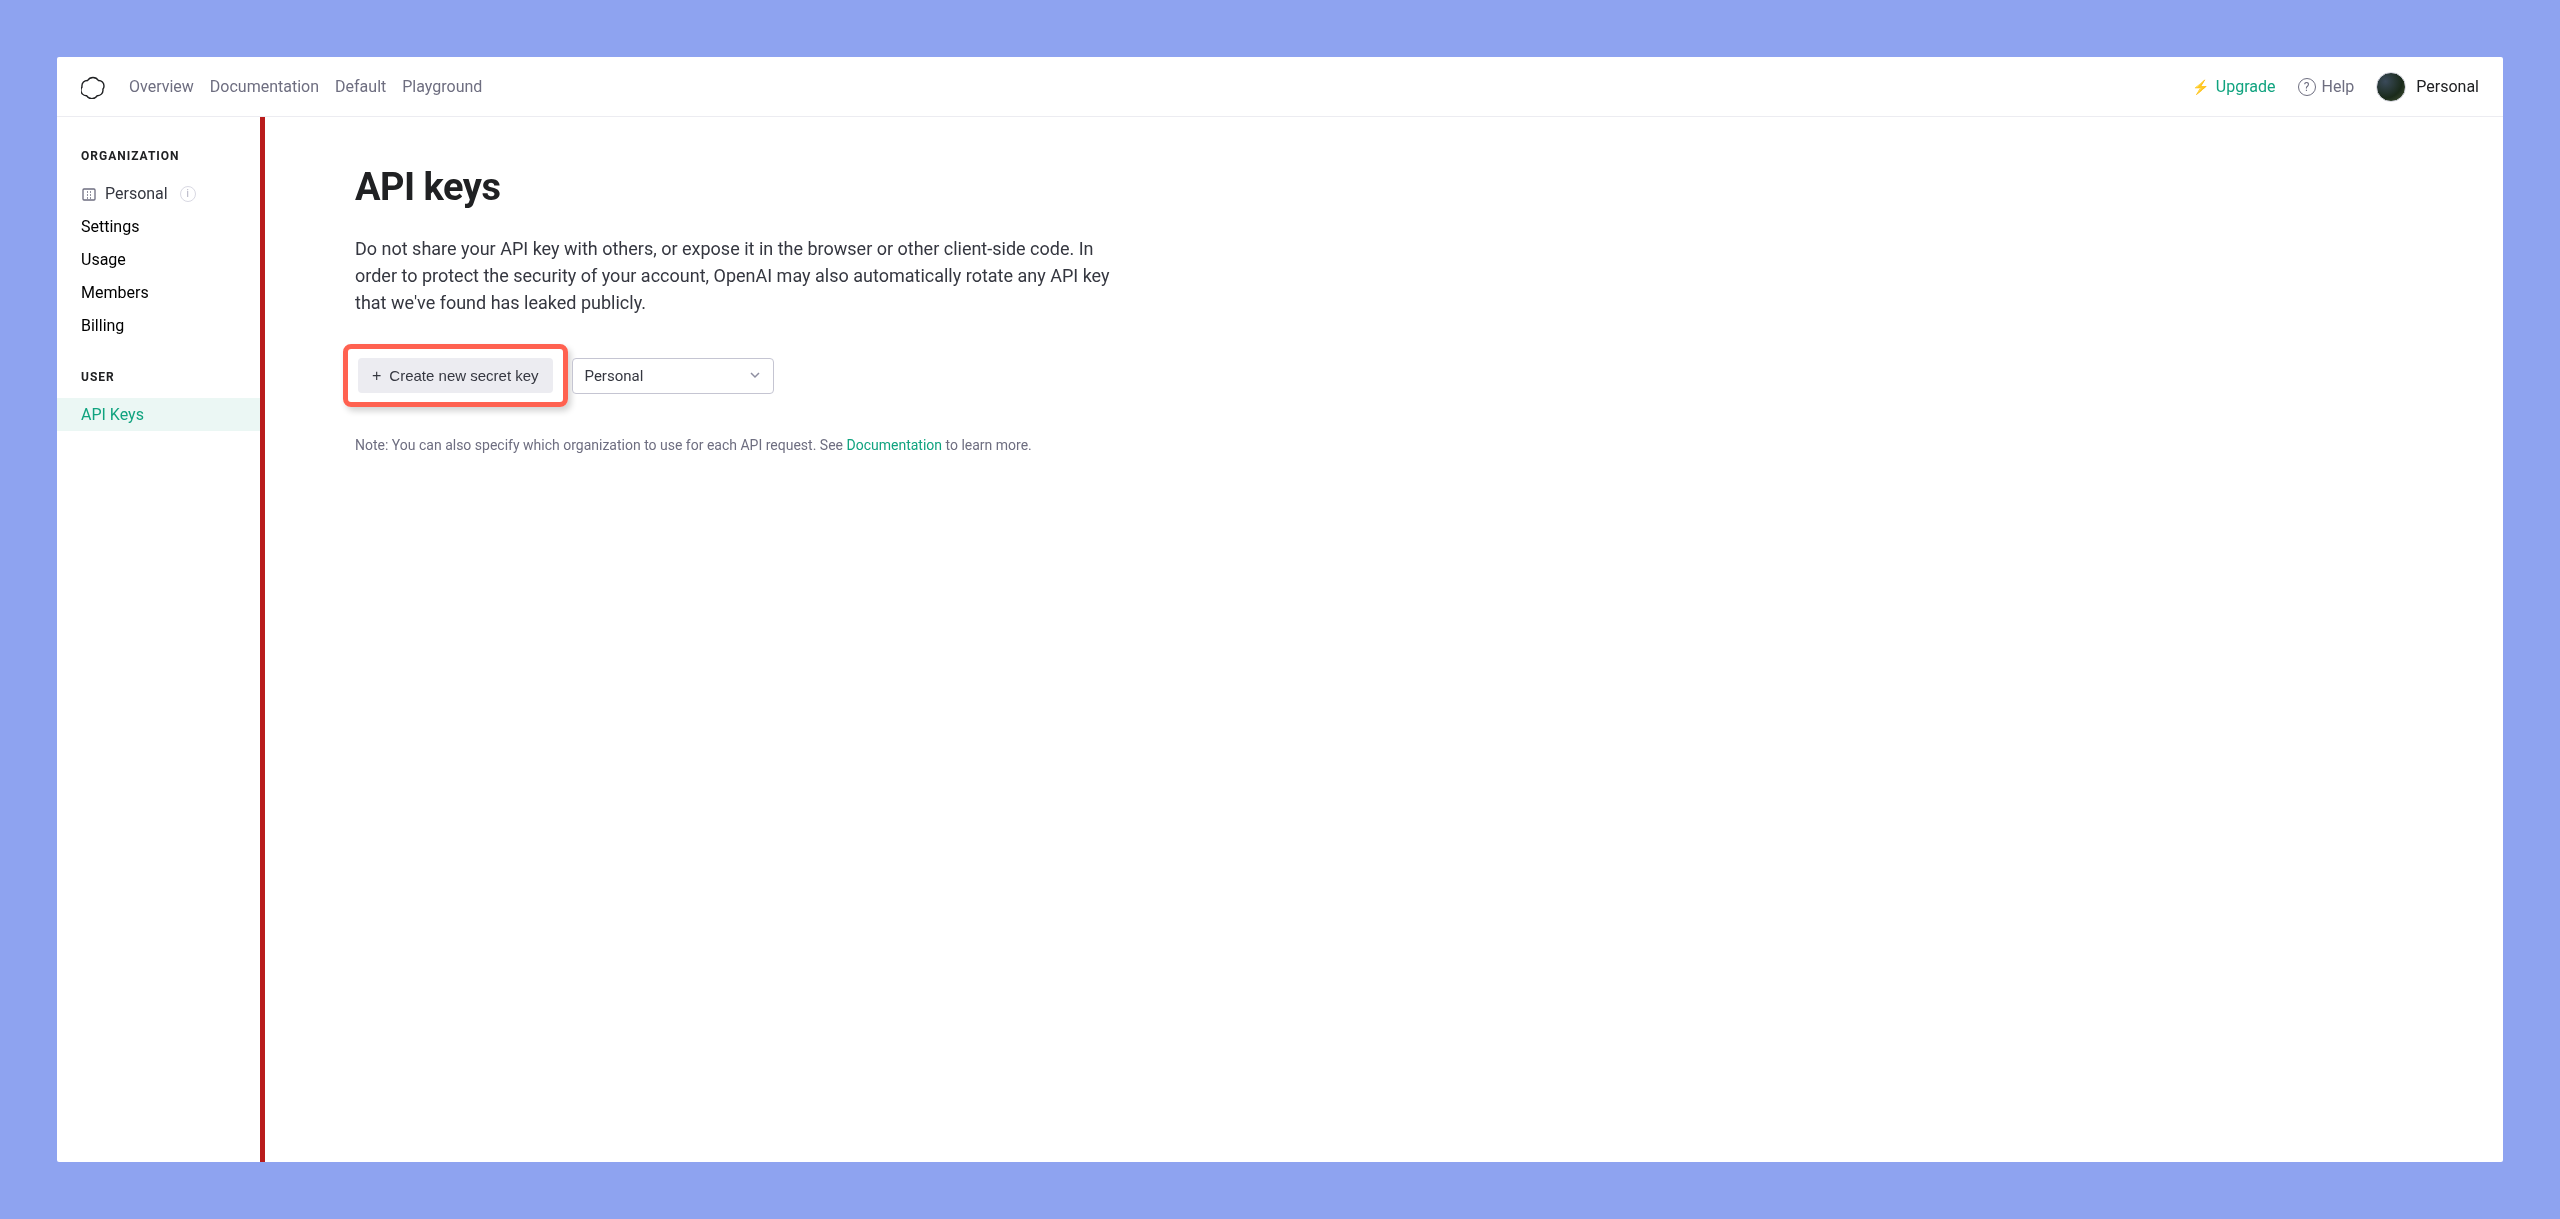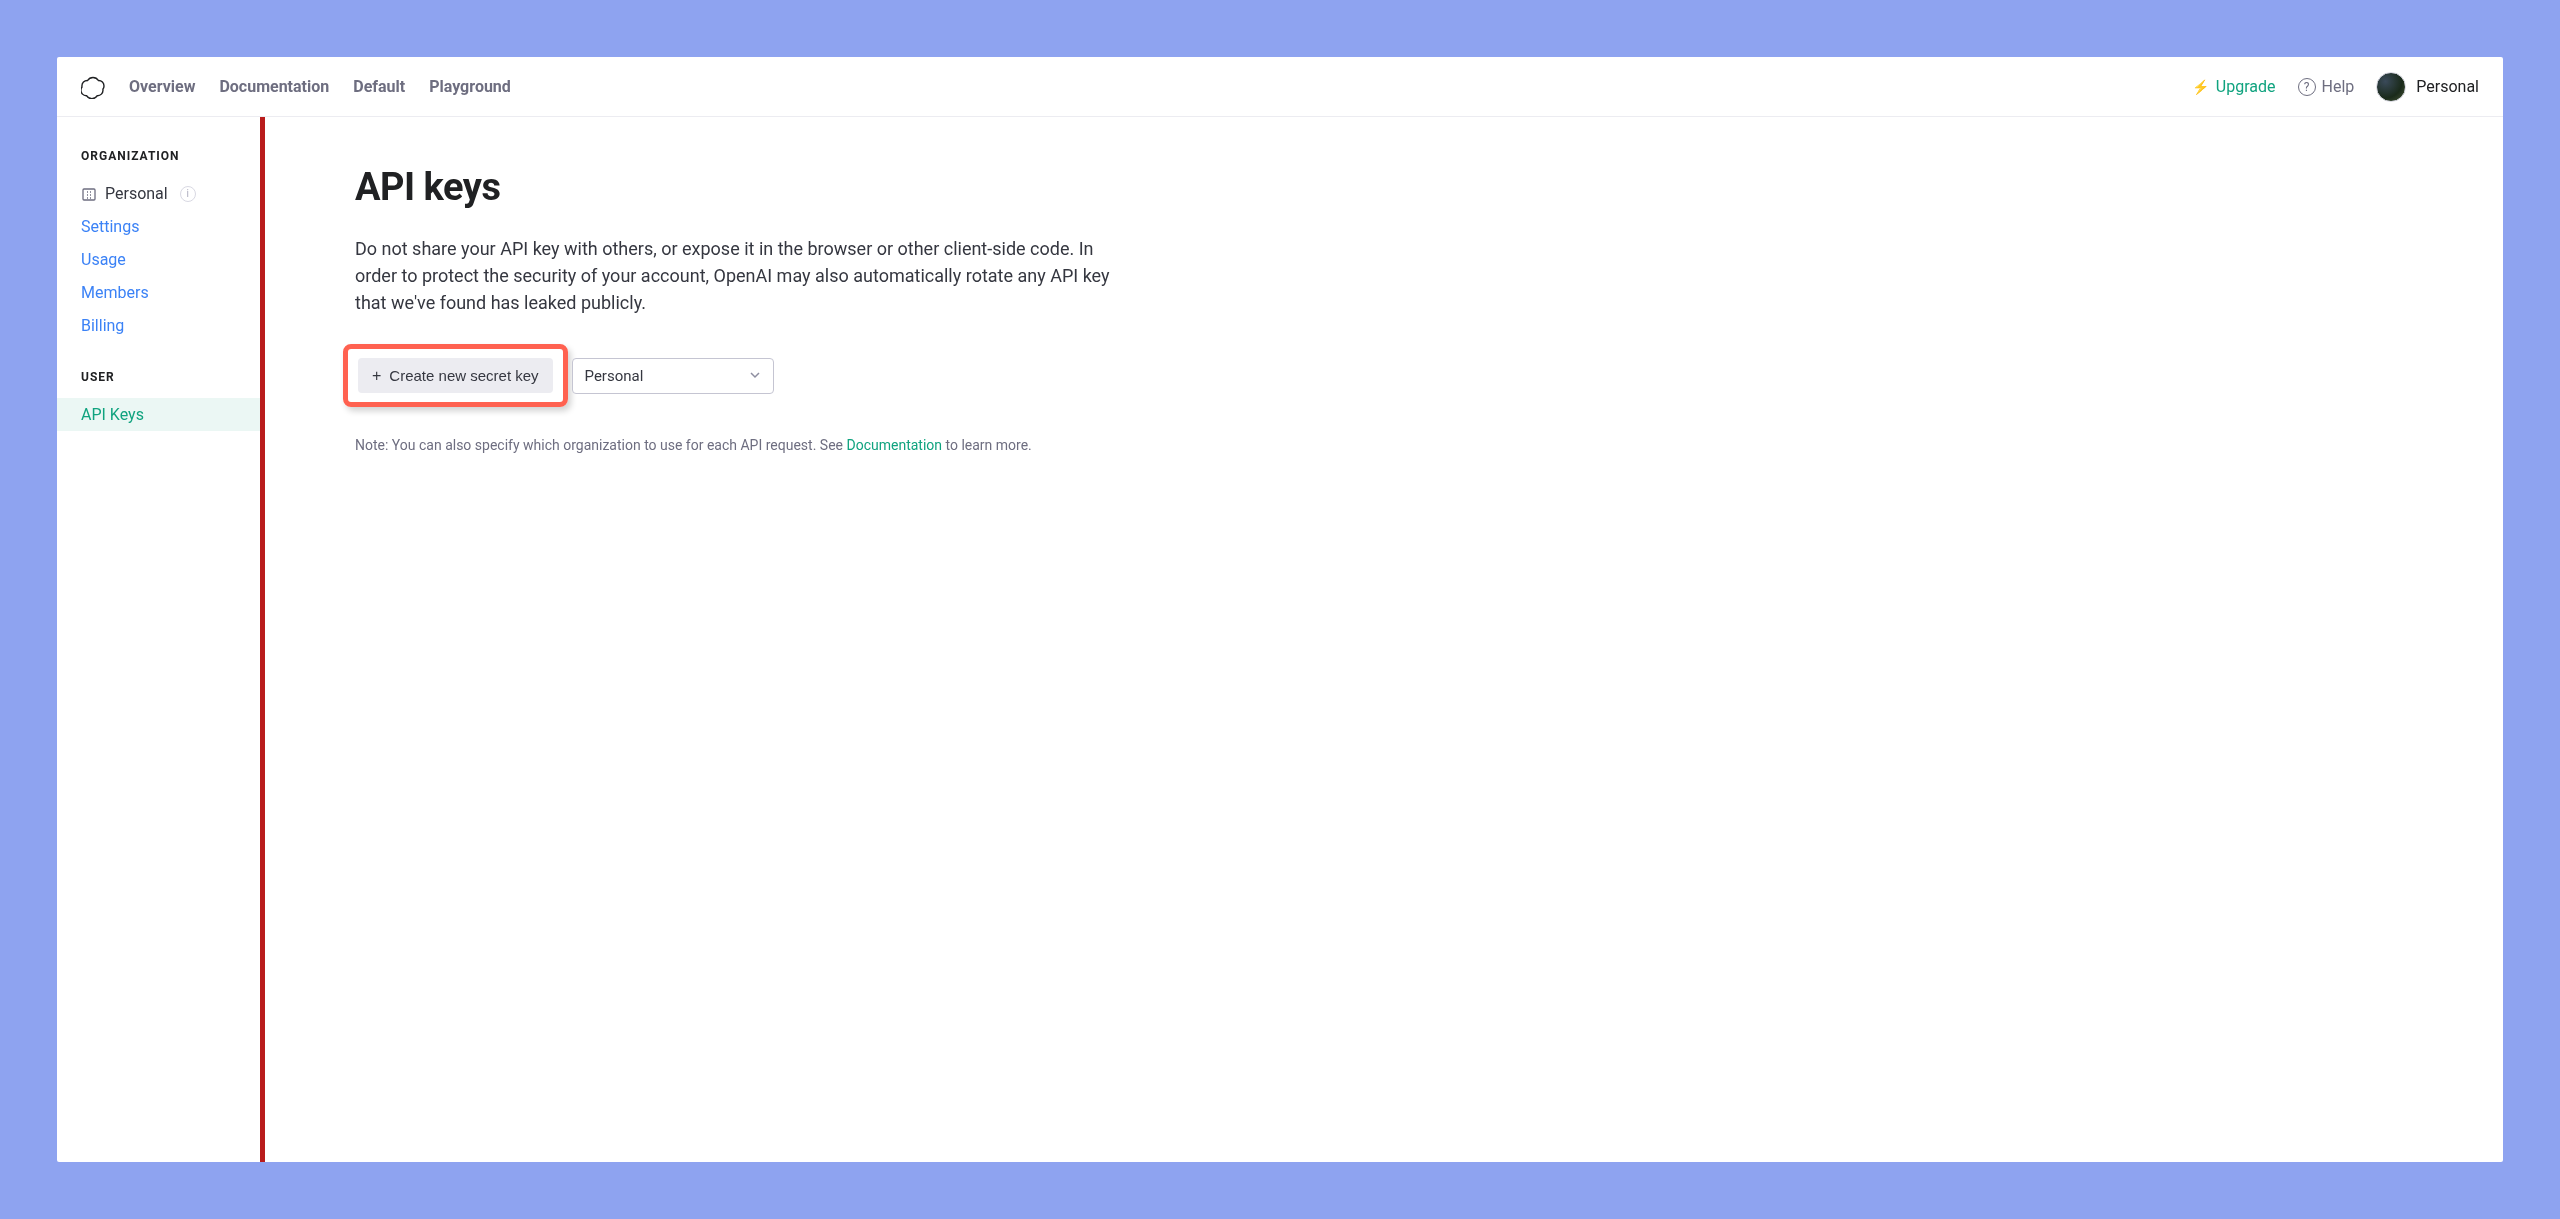--- a/index.html
+++ b/index.html
@@ -21,42 +21,42 @@
   }
   
   .topnav {
     display: flex;
     align-items: center;
     height: 60px;
     padding: 0 24px;
     border-bottom: 1px solid #ececf1;
   }
   .logo { width: 24px; height: 24px; margin-right: 24px; display:flex; align-items:center; justify-content:center;}
-  .nav-links { display:flex; gap: 24px; font-weight: bold; }
+  .nav-links { display:flex; gap: 16px; }
   .nav-link { color:#6e6e80; font-size:16px; text-decoration:none; cursor:pointer;}
   .nav-spacer { flex:1; }
   .nav-right { display:flex; align-items:center; gap:22px;}
   .upgrade { color:#10a37f; display:flex; align-items:center; gap:6px; font-size:16px; cursor:pointer;}
   .help { color:#6e6e80; display:flex; align-items:center; gap:6px; font-size:16px; cursor:pointer;}
   .help-circle { width:18px; height:18px; border:1.5px solid #6e6e80; border-radius:50%; display:flex; align-items:center; justify-content:center; font-size:12px;}
   .avatar-combo { display:flex; align-items:center; gap:10px; cursor:pointer;}
   .avatar { width:30px; height:30px; border-radius:50%; background: radial-gradient(circle at 30% 30%, #3a4a5a, #1a2a1a 60%, #4a5a3a); border:1px solid #d9d9e3;}
   .avatar-label { color:#202123; font-size:16px;}
   .bolt { color:#10a37f; font-size:14px;}
   
   .body { flex:1; display:flex; }
   
   .sidebar { width:208px; border-right:5px solid #b91c1c; padding-top:32px;}
   .side-section-title {
     font-size:12px; letter-spacing:1px; font-weight:700; color:#202123;
     padding: 0 24px 14px 24px;
   }
   .side-row {
     display:flex; align-items:center; gap:8px;
-    padding: 7px 24px; font-size:16px; color:#3b82f6; cursor:pointer;
+    padding: 7px 24px; font-size:16px; color:#000000; cursor:pointer;
   }
   .side-row.personal { color:#353740; }
   .side-row .person-icon { width:16px; height:16px; color:#6e6e80;}
   .side-row .info-icon { width:16px; height:16px; border:1.3px solid #d9d9e3; border-radius:50%; display:flex; align-items:center; justify-content:center; font-size:10px; color:#acacbe; margin-left:4px;}
   .side-row.active {
     background:#ebf7f4; color:#10a37f;
   }
   .side-gap { height:28px; }
   
   .main { flex:1; padding: 48px 0 0 90px;}

